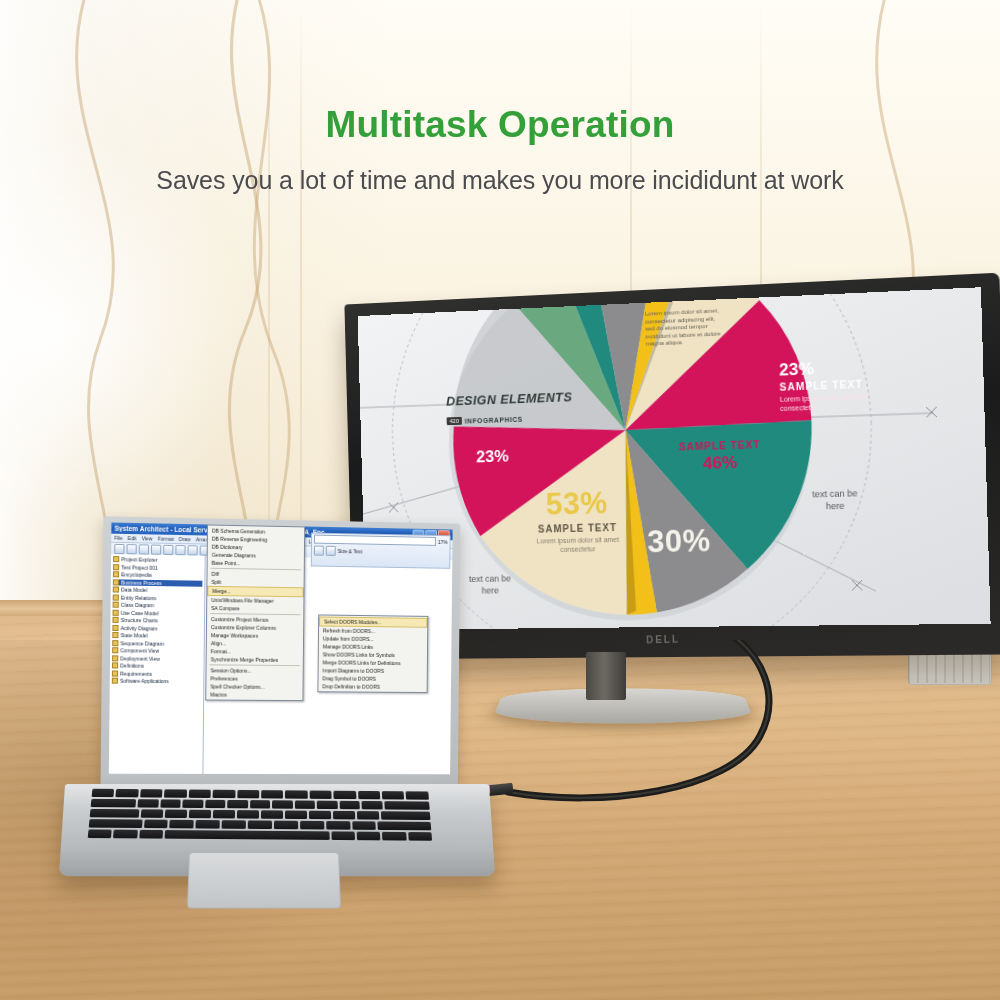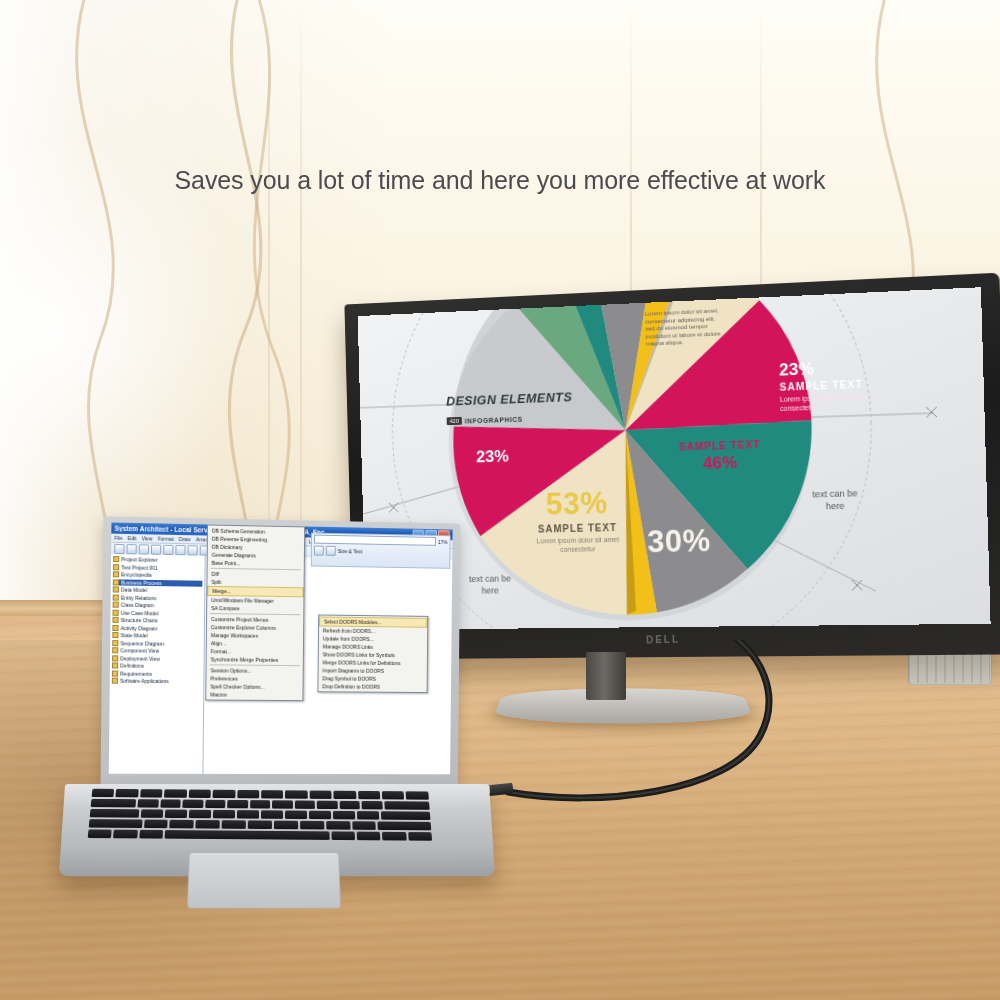--- a/index.html
+++ b/index.html
@@ -196,21 +196,22 @@
       </g>
       <g fill="#8fbb6a" opacity=".8">
         <ellipse cx="38" cy="30" rx="10" ry="5" transform="rotate(-40 38 30)"></ellipse>
         <ellipse cx="68" cy="22" rx="11" ry="5" transform="rotate(10 68 22)"></ellipse>
       </g>
     </svg>
     <div class="pot"></div>
     <div class="pot-lines"></div>
   </div>
 
-  <div class="subtitle">Saves you a lot of time and here you more effective at work</div>
+  <div class="title">Multitask Operation</div>
+  <div class="subtitle">Saves you a lot of time and makes you more incididunt at work</div>
 
   <div class="monitor">
     <div class="mon-bezel"></div>
 
     <div class="mon-screen">
       <div class="info">
 
         <svg class="arcline" viewBox="0 0 628 325">
           <circle cx="277" cy="127" r="243" fill="none" stroke="#b9bcc0" stroke-width="1" stroke-dasharray="3 3"></circle>
           <line x1="0" y1="95" x2="150" y2="95" stroke="#a9acb0" stroke-width="1"></line>

